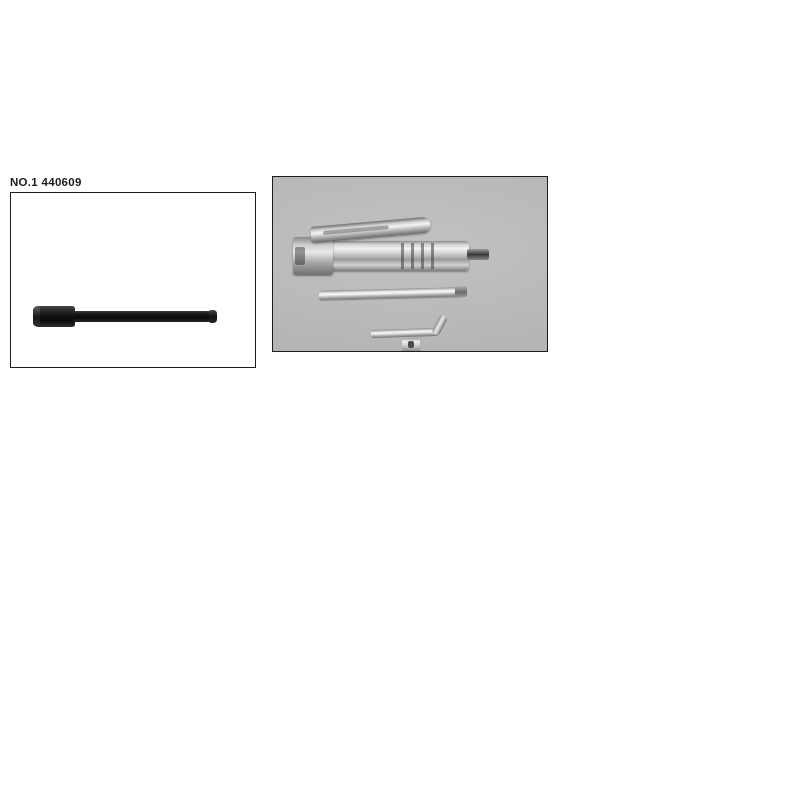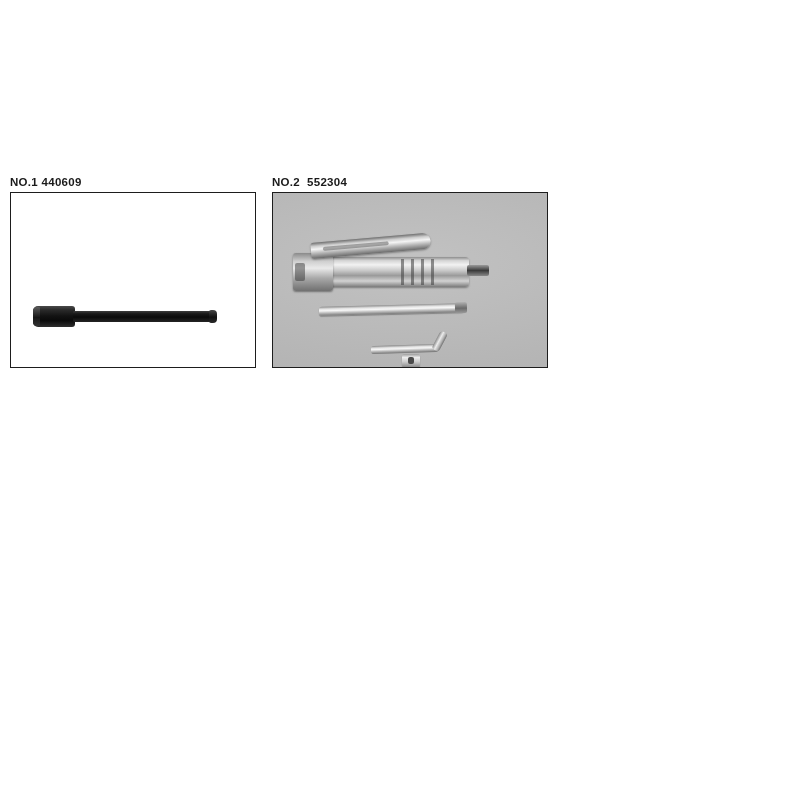--- a/index.html
+++ b/index.html
@@ -283,21 +283,20 @@
       <div id="rod-group">
         <div id="rod-head"></div>
         <div id="rod-head-cap"></div>
         <div id="rod-shaft"></div>
         <div id="rod-tip"></div>
       </div>
     </div>
   </div>
 
   <div class="item" id="item2">
-    <div class="item-label">NO.2  552304</div>
     <div class="photo" id="photo2">
 
       <div id="gun-body">
         <div class="band" id="band1"></div>
         <div class="band" id="band2"></div>
         <div class="band" id="band3"></div>
         <div class="band" id="band4"></div>
       </div>
 
       <div id="gun-head">

